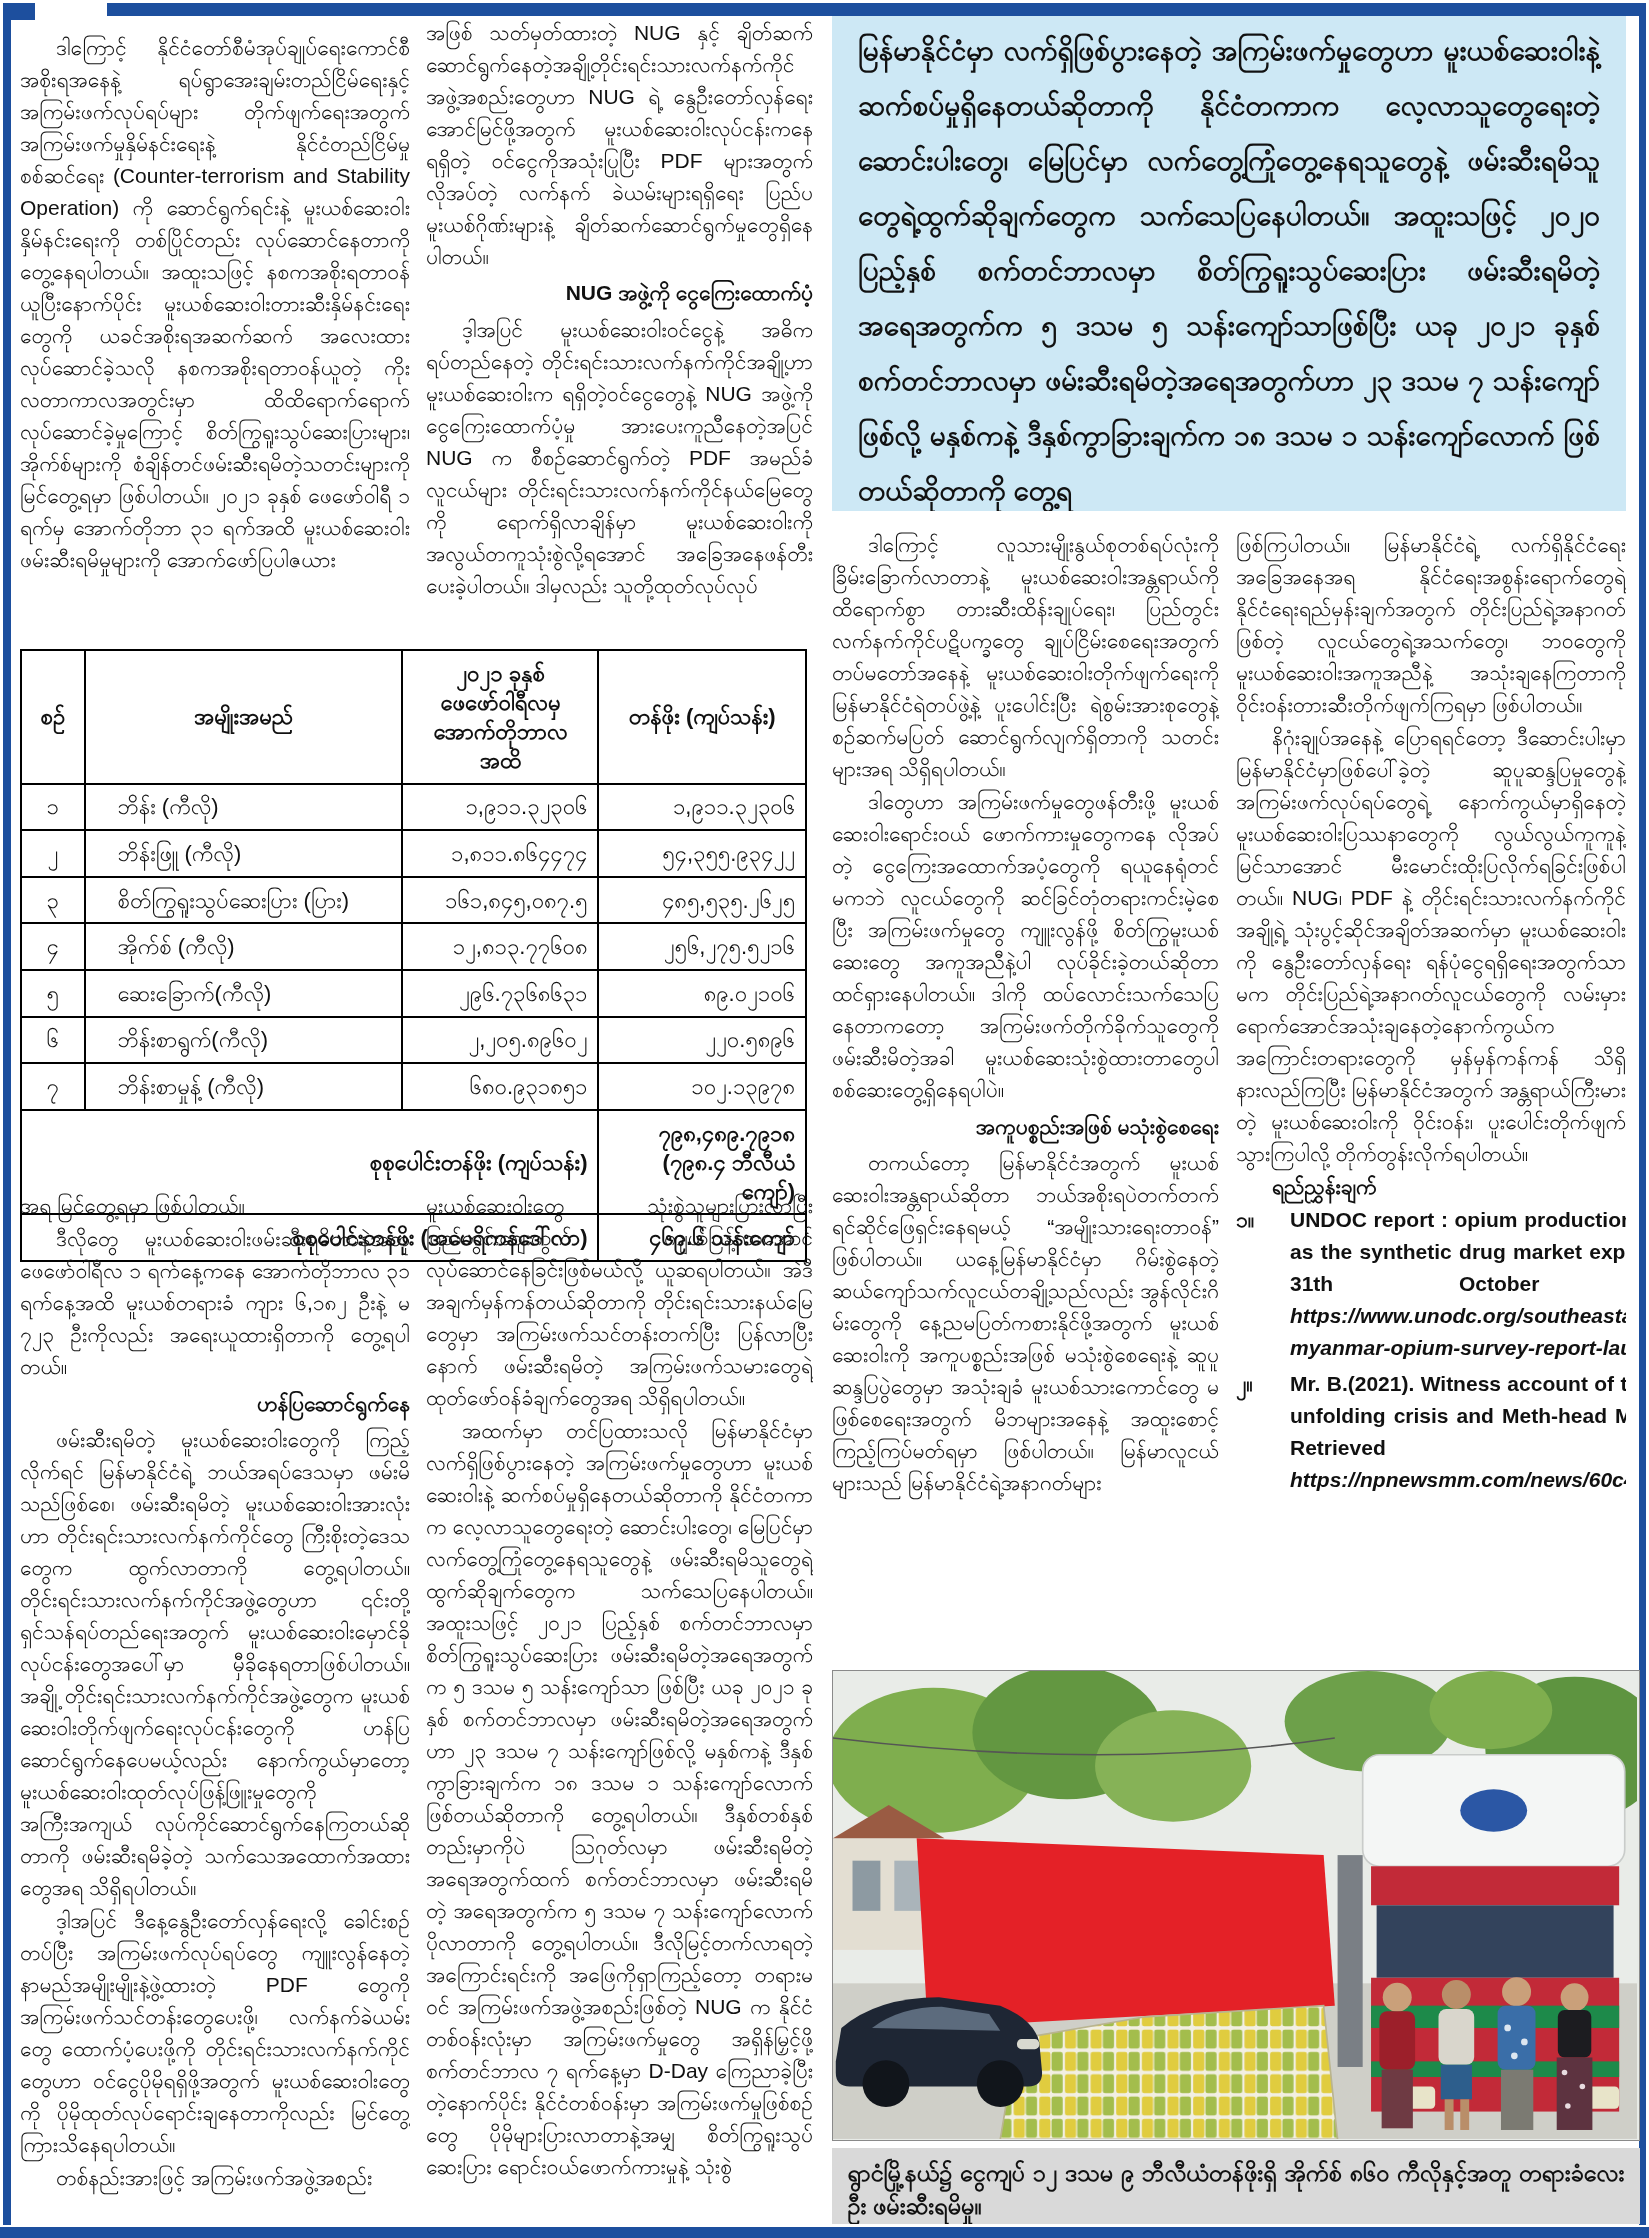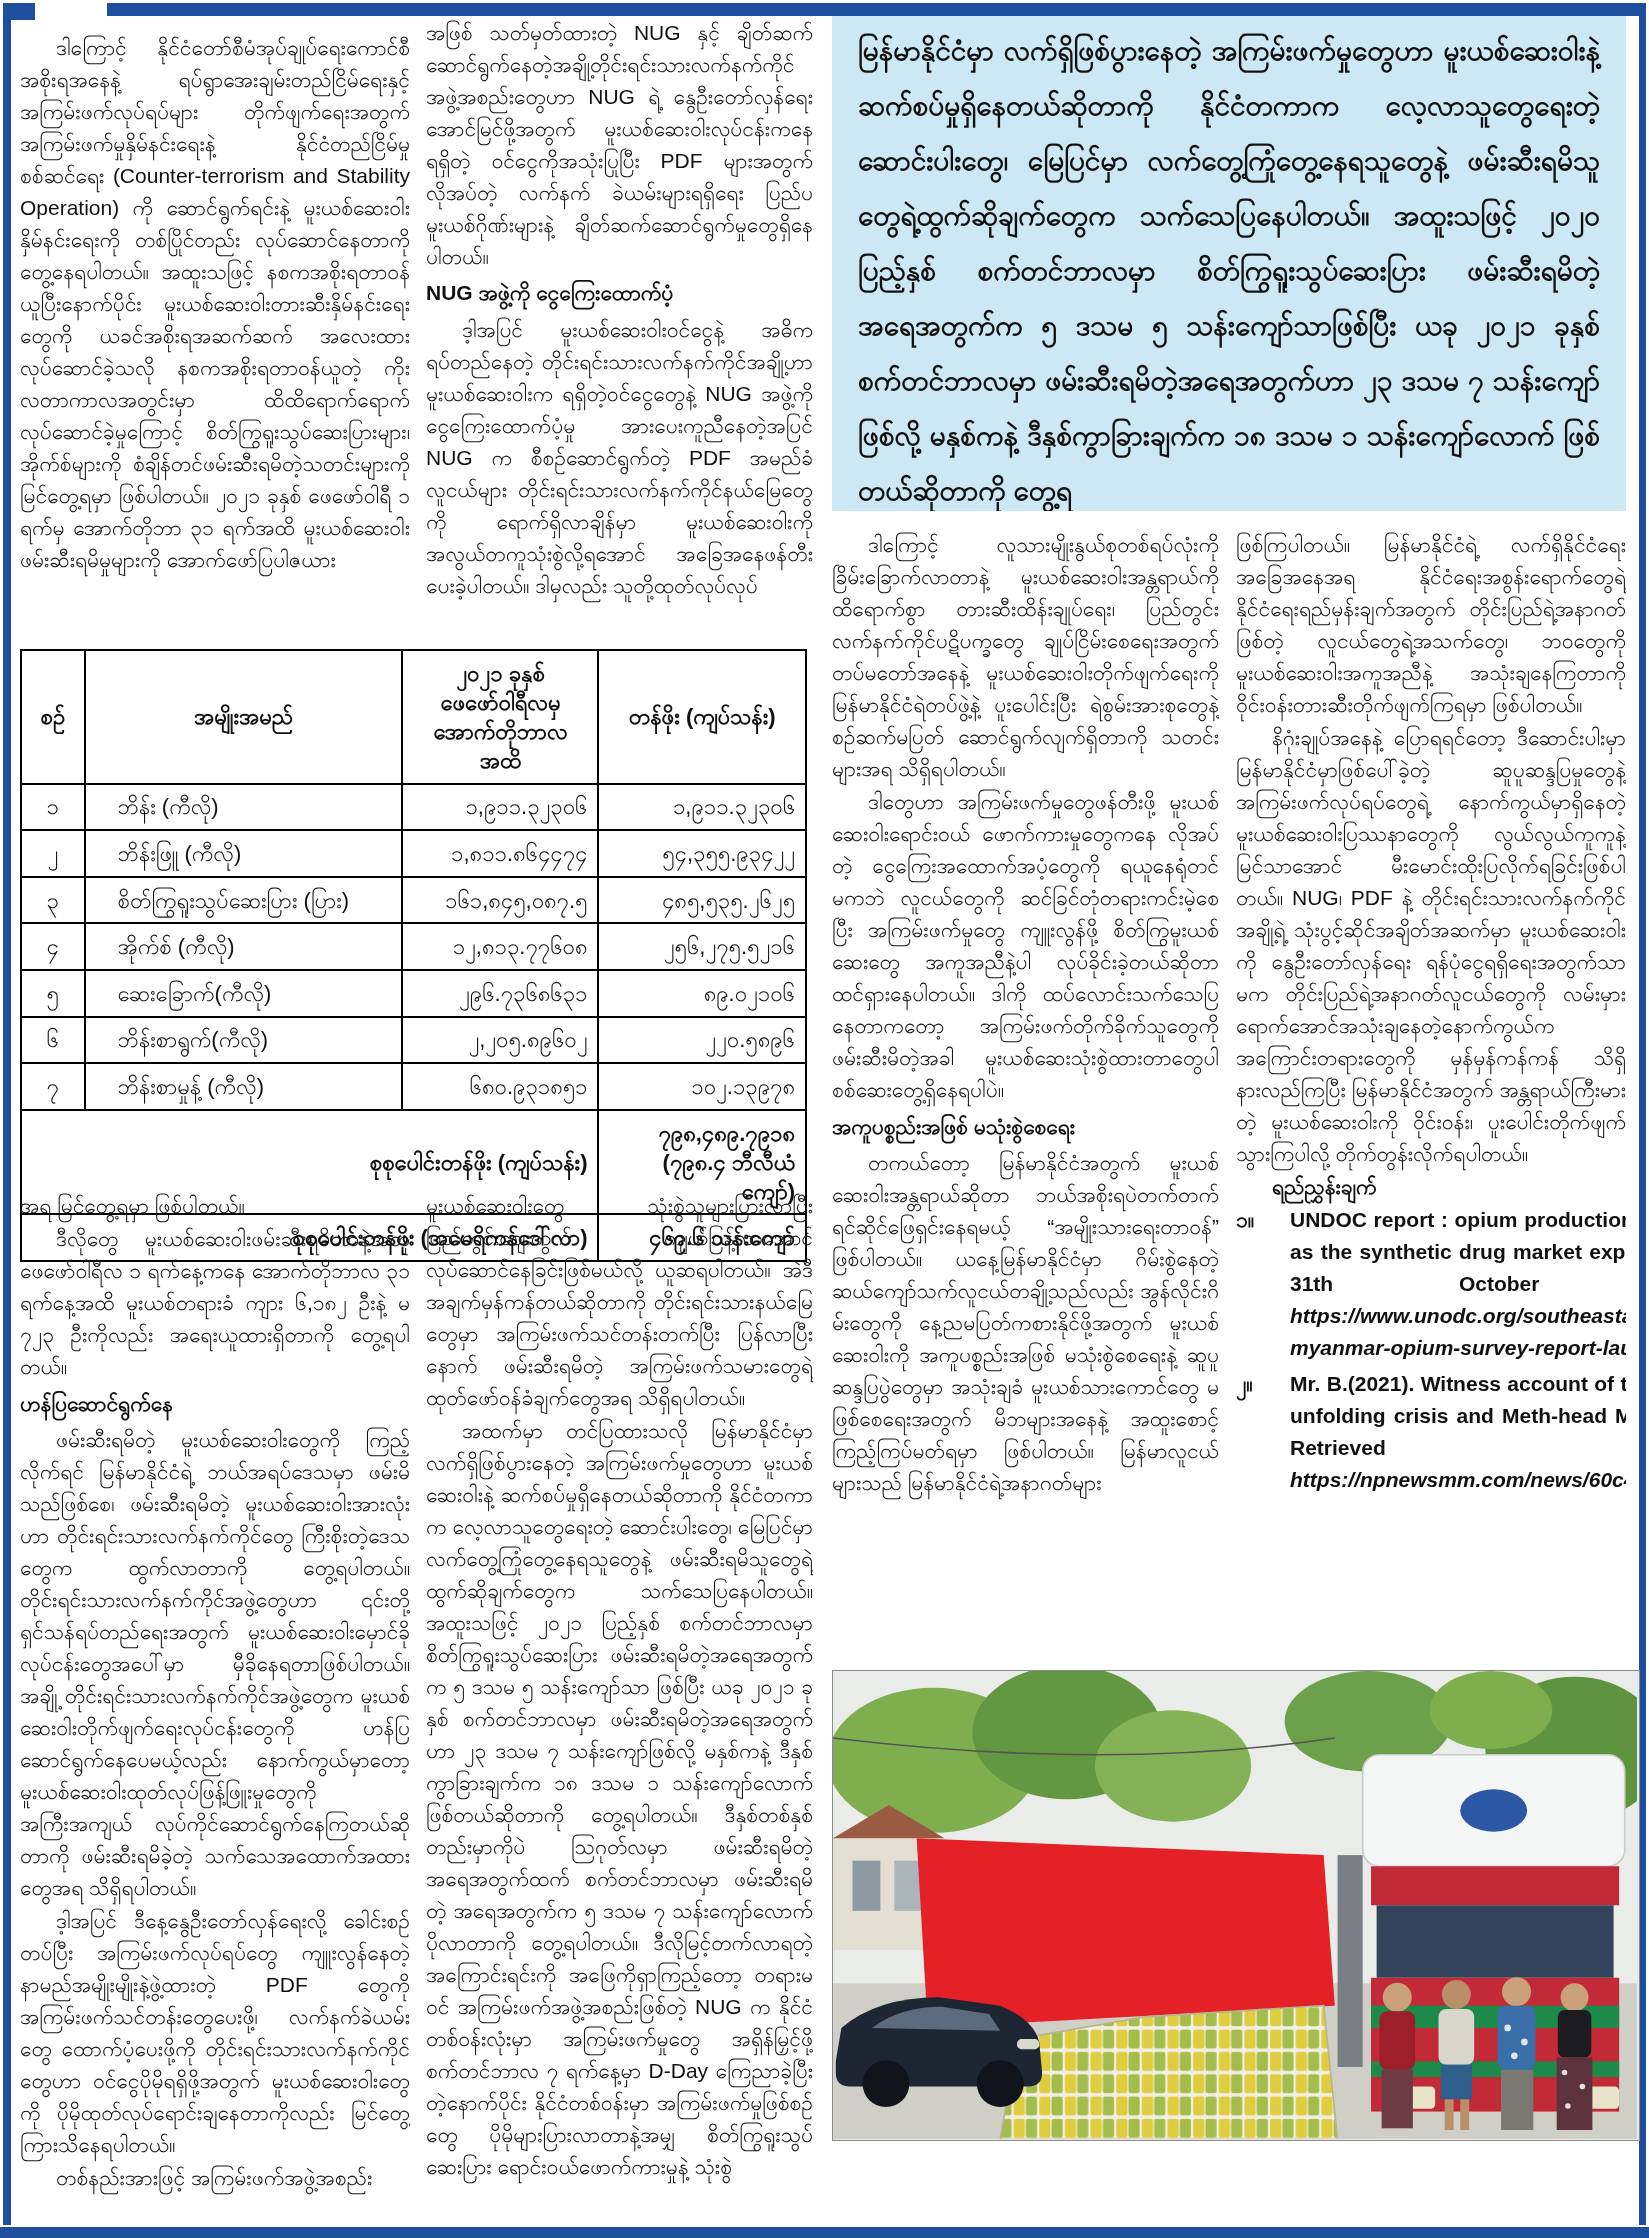--- a/index.html
+++ b/index.html
@@ -18,21 +18,21 @@
   .frame{position:absolute;background:var(--page-border);}
   .frame.corner{left:3.3px;top:3.3px;width:32px;height:16.7px;}
   .frame.top{left:107px;top:3.3px;width:1537px;height:12.3px;}
   .frame.left{left:3.3px;top:3.3px;width:7.3px;height:2222px;}
   .frame.right{left:1639px;top:3.3px;width:7.3px;height:2222px;}
   .frame.bottom{left:0;top:2227px;width:1649px;height:11.7px;}
 
   .col{position:absolute;text-align:justify;font-size:21px;line-height:32px;overflow:hidden;}
   .col p{margin:0 0 1.1px 0;text-indent:36px;}
   .col p.noindent{text-indent:0;}
-  .subhead{font-weight:bold;text-align:left;text-indent:0 !important;margin:4.5px 0 !important;}
+  .subhead{font-weight:bold;text-align:right;text-indent:0 !important;margin:4.5px 0 !important;}
 
   
   .headline{position:absolute;left:832px;top:15.6px;width:794px;height:495px;
             background:var(--headline-bg);box-sizing:border-box;padding:7px 26px;
             font-size:28px;line-height:55px;font-weight:bold;text-align:justify;overflow:hidden;}
 
   
   .seizure-table{position:absolute;left:20px;top:649px;width:787px;border-collapse:collapse;
                  font-size:22px;line-height:29px;}
   .seizure-table th,.seizure-table td{border:2.2px solid #000;padding:7.8px 10px;vertical-align:middle;margin-left:18px;}
@@ -269,15 +269,18 @@
           <rect x="1300" y="608" width="60" height="85" rx="12" fill="#1c1c20"></rect>
           <rect x="1298" y="693" width="64" height="130" fill="#5d3340"></rect>
           <circle cx="1312" cy="720" r="5" fill="#e8dce0"></circle>
             <circle cx="1344" cy="745" r="5" fill="#e8dce0"></circle>
             <circle cx="1318" cy="780" r="5" fill="#e8dce0"></circle>
         </g>
       </g>
     </svg>
   </div>
 
+  <div class="caption">
+    <span>ရွာငံမြို့နယ်၌ ငွေကျပ် ၁၂ ဒသမ ၉ ဘီလီယံတန်ဖိုးရှိ အိုက်စ် ၈၆၀ ကီလိုနှင့်အတူ တရားခံလေးဦး ဖမ်းဆီးရမိမှု။</span>
+  </div>
 
 </div>
 
 
 </body></html>

